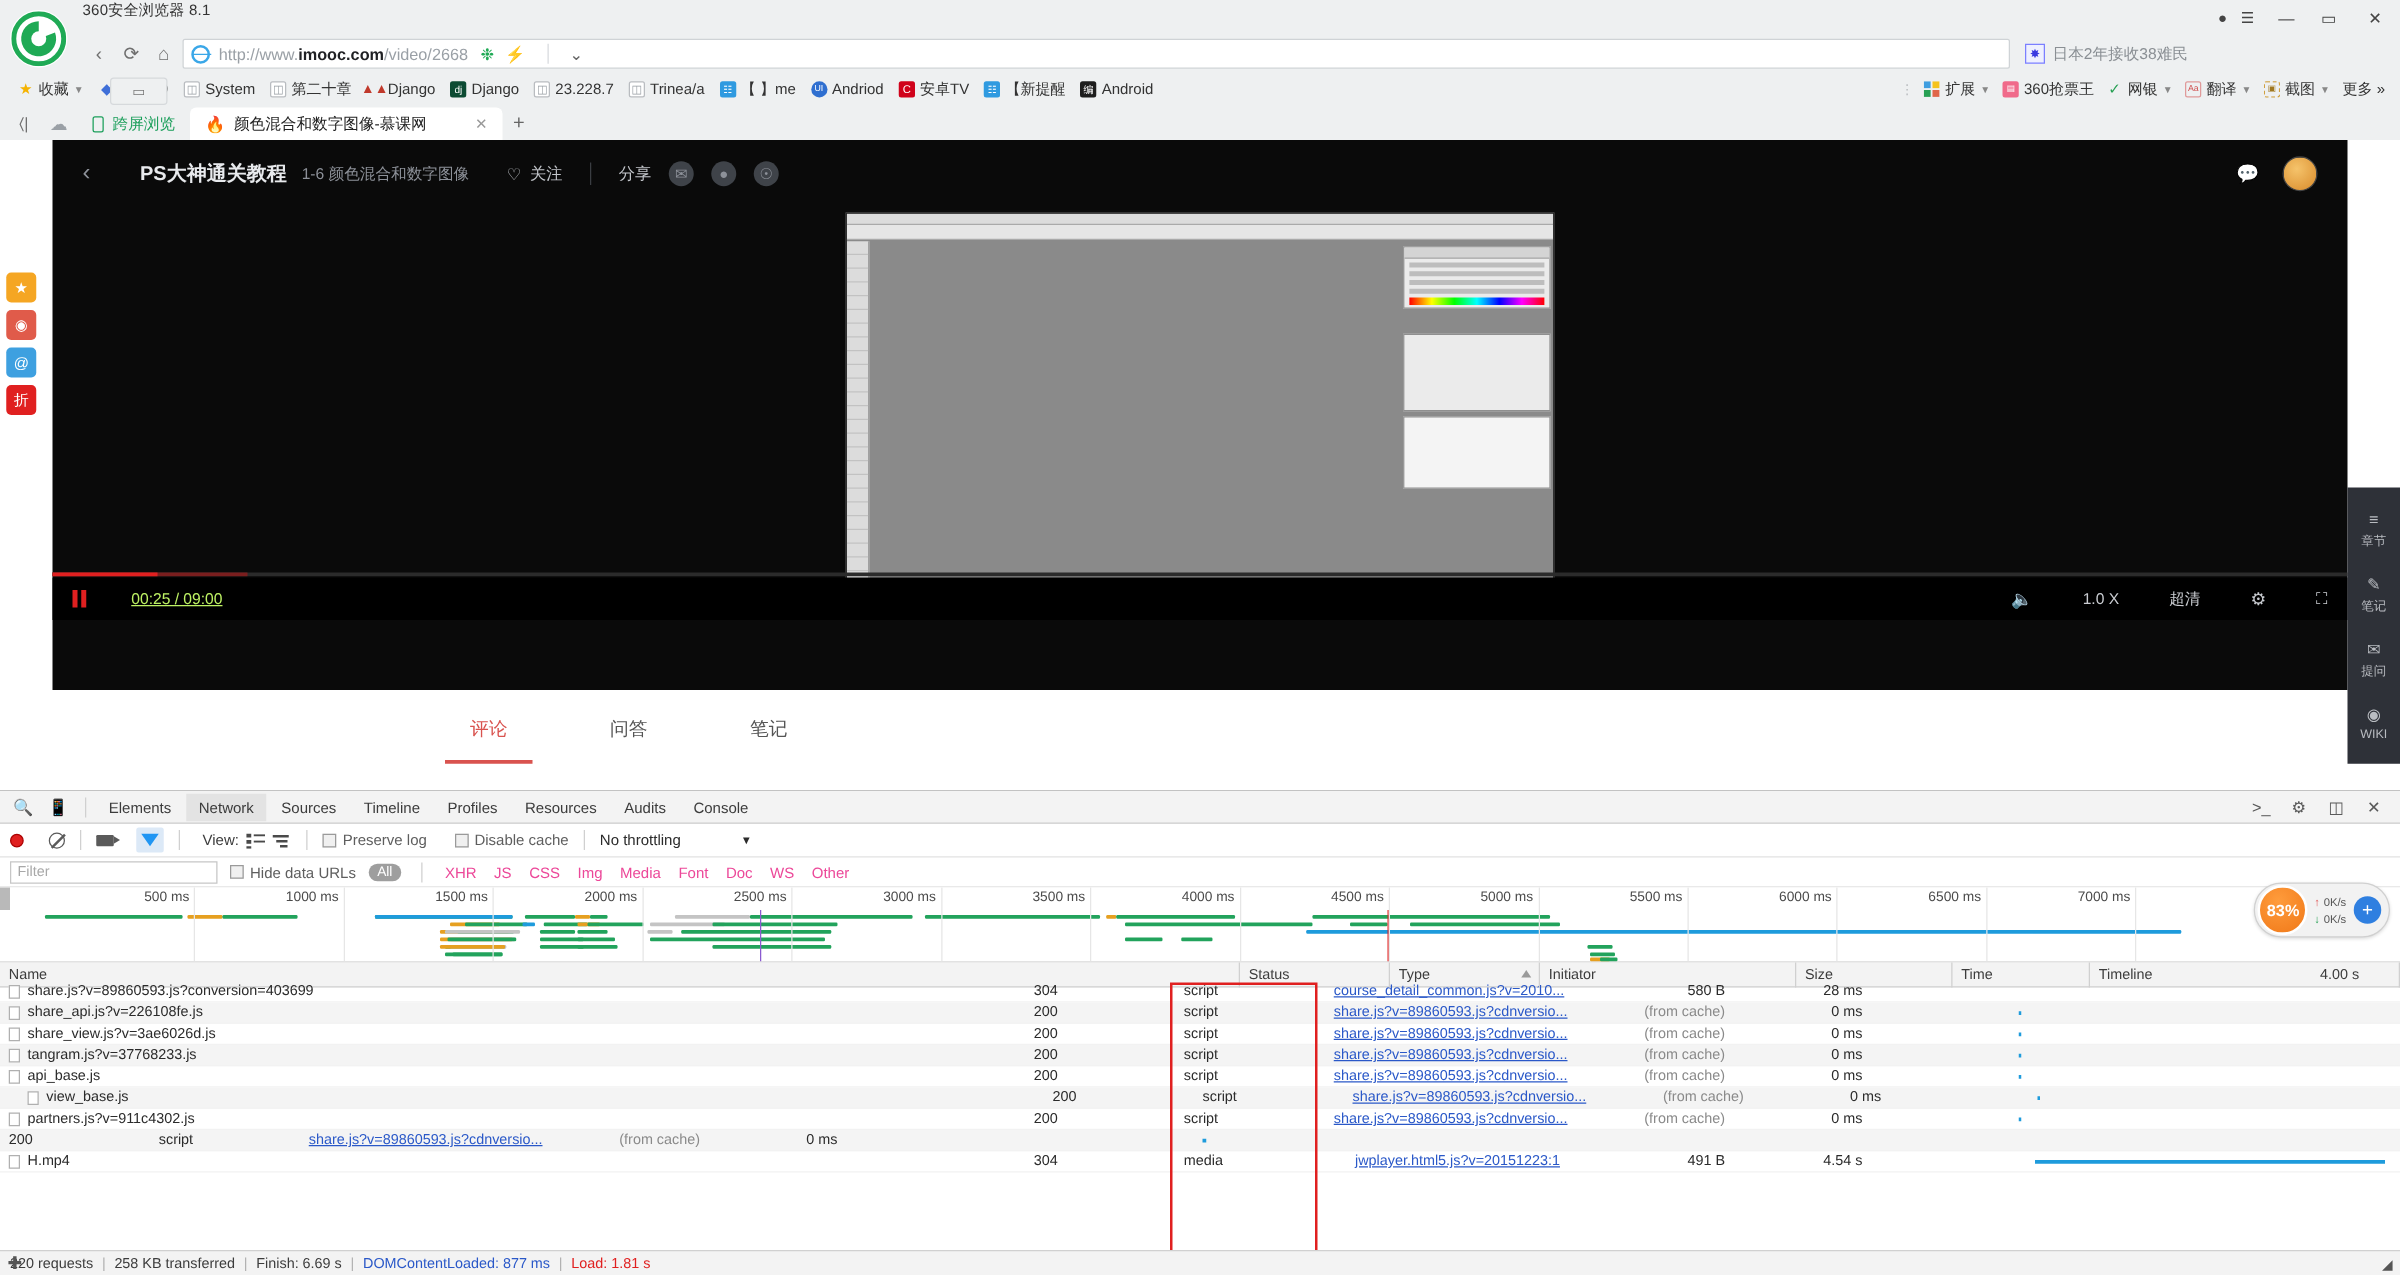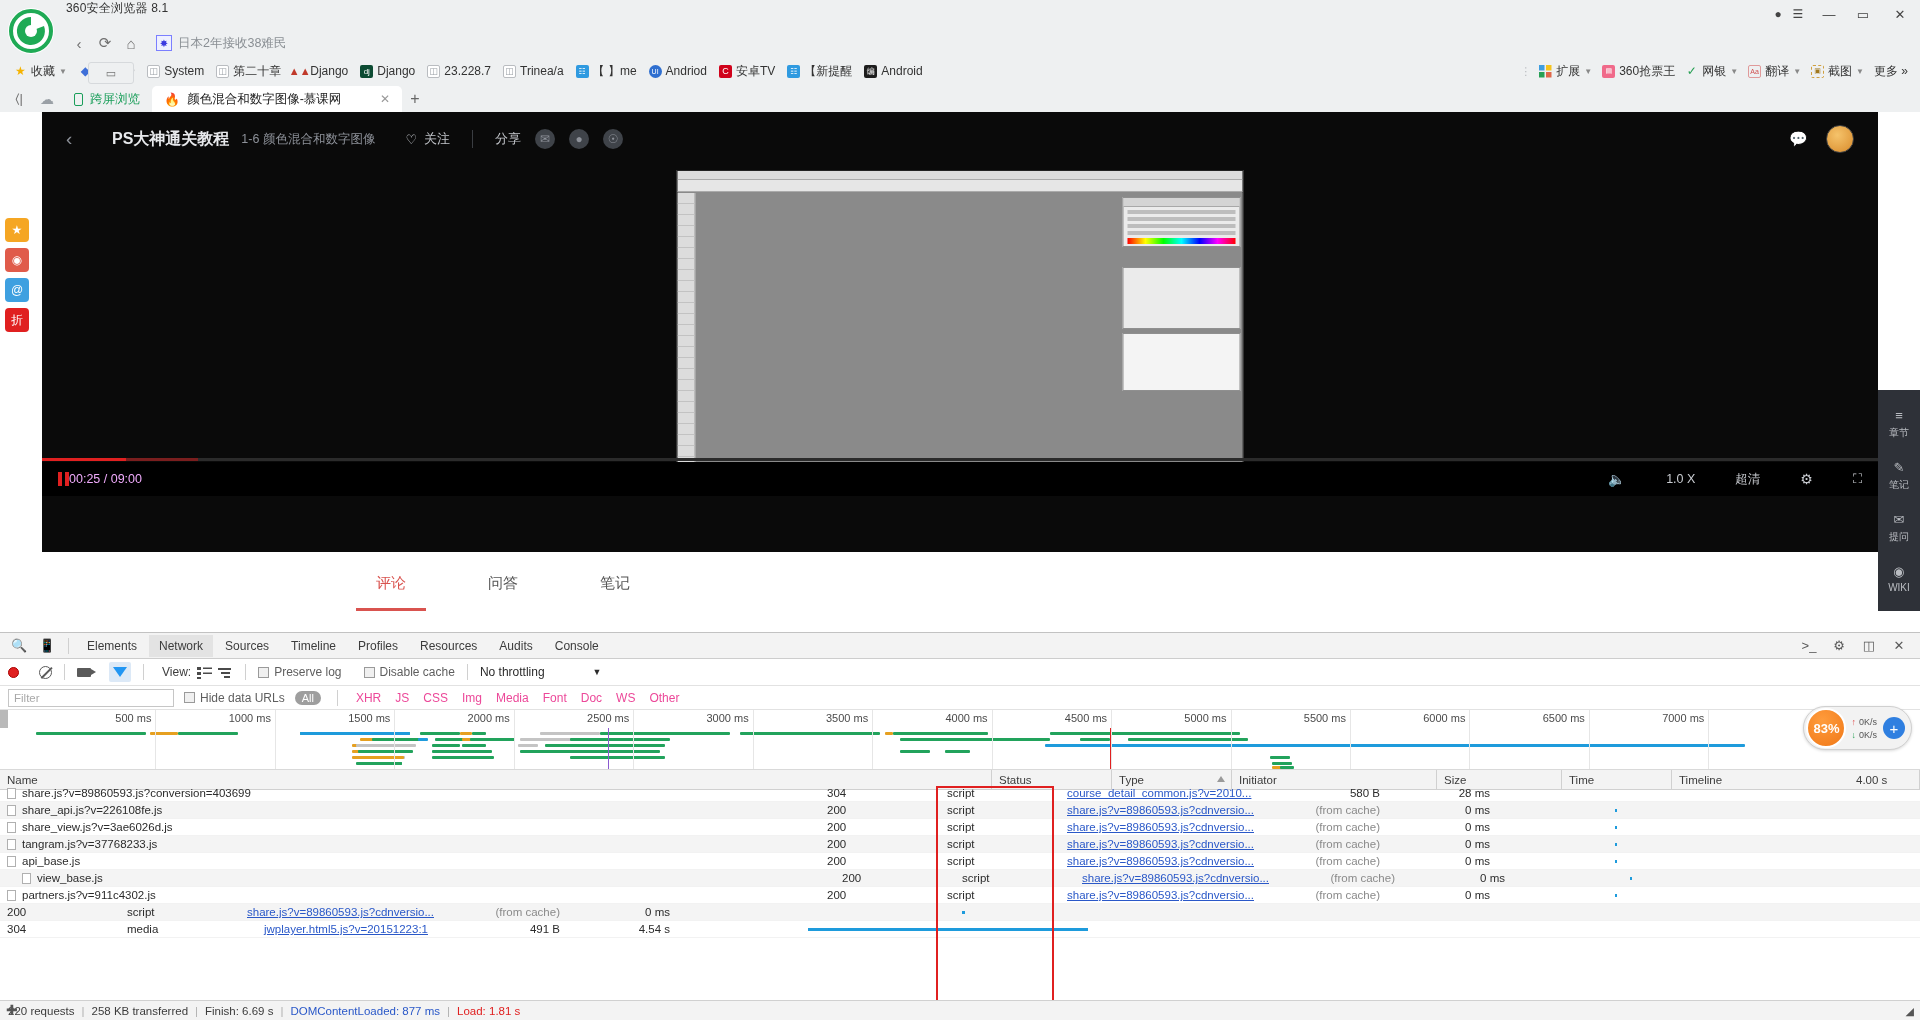--- a/index.html
+++ b/index.html
@@ -135,21 +135,21 @@
 
   .controls{
     position:absolute; left:0; right:0; bottom:0; height:34px; background:#000;
     display:flex; align-items:center; padding:0 16px; color:#c9ccd1;
   }
   .progress-track{ position:absolute; left:0; right:0; top:-4px; height:3px; background:#2b2b2b;}
   .progress-buf{ position:absolute; left:0; top:0; height:3px; width:8.5%; background:#7a1e1e;}
   .progress-played{ position:absolute; left:0; top:0; height:3px; width:4.6%; background:#e02020;}
   .pause-btn{ display:flex; gap:3px; cursor:pointer;}
   .pause-btn i{ width:4px;height:14px;background:#e02020;display:block;}
-  .time-txt{ font-size:12.5px; color:#f0abfc;}
+  .time-txt{ margin-left:36px; font-size:12.5px; color:#bef264;text-decoration:underline;}
   .ctl-right{ margin-left:auto; display:flex; align-items:center; gap:40px; font-size:12.5px;}
   .ctl-right .gear{ font-size:14px;}
 
   
   .comment-tabs{ height:62px; display:flex; align-items:center; padding-left:370px; gap:70px; }
   .ctab{ font-size:15px; color:#555; position:relative; padding:18px 6px; cursor:pointer;}
   .ctab.active{ color:#d9534f; }
   .ctab.active:after{ content:""; position:absolute; left:-14px; right:-14px; bottom:0; height:3px; background:#d9534f;}
   .side-rec{ position:absolute; right:300px; top:556px; width:240px;}
   .side-rec h4{ font-size:15px; color:#222; font-weight:600; margin-bottom:6px;}
@@ -295,20 +295,30 @@
       <span>▭</span>
       <span class="close">✕</span>
     </div>
   </div>
 
   <div class="addressbar-row">
     <div class="nav-btn">‹</div>
     <div class="nav-btn">⟳</div>
     <div class="nav-btn">⌂</div>
 
+    <div class="url-wrap">
+      <span class="globe"></span>
+      <span class="url-text"><span>http://www.</span><b>imooc.com</b><span>/video/2668</span></span>
+      <span class="url-right">
+        <span class="ic" style="color:#1faa55">❉</span>
+        <span class="ic" style="color:#22b14c">⚡</span>
+        <span class="url-divider"></span>
+        <span class="ic" style="color:#666">⌄</span>
+      </span>
+    </div>
 
     <div class="search-box">
       <span class="paw">✸</span>
       <span>日本2年接收38难民</span>
     </div>
   </div>
 
   <div class="bookmarks-row">
     <div class="bm">
       <span class="fav" style="color:#f5b301;font-size:12px">★</span>
@@ -868,20 +878,24 @@
         <div style="width: 205px;">
           <span class="link">share.js?v=89860593.js?cdnversio...</span>
         </div>
         <div class="num muted" style="width: 125px;">(from cache)</div>
         <div class="num" style="width: 110px;">0 ms</div>
         <div style="flex: 1 1 0%; position: relative;">
           <div class="tl-bar" style="left: 282px; width: 3px; top: 7px; background: rgb(30, 155, 220); position: absolute;"></div>
         </div>
       </div>
       <div class="netrow">
+        <div style="width: 820px;">
+          <span class="docico"></span>
+          <span>H.mp4</span>
+        </div>
         <div style="width: 120px;">304</div>
         <div style="width: 120px;">media</div>
         <div style="width: 205px; justify-content: center;">
           <span class="link">jwplayer.html5.js?v=20151223:1</span>
         </div>
         <div class="num" style="width: 125px;">491 B</div>
         <div class="num" style="width: 110px;">4.54 s</div>
         <div style="flex: 1 1 0%; position: relative;">
           <div class="tl-bar" style="left: 128px; width: 280px; top: 7px; background: rgb(30, 155, 220); position: absolute;"></div>
         </div>

